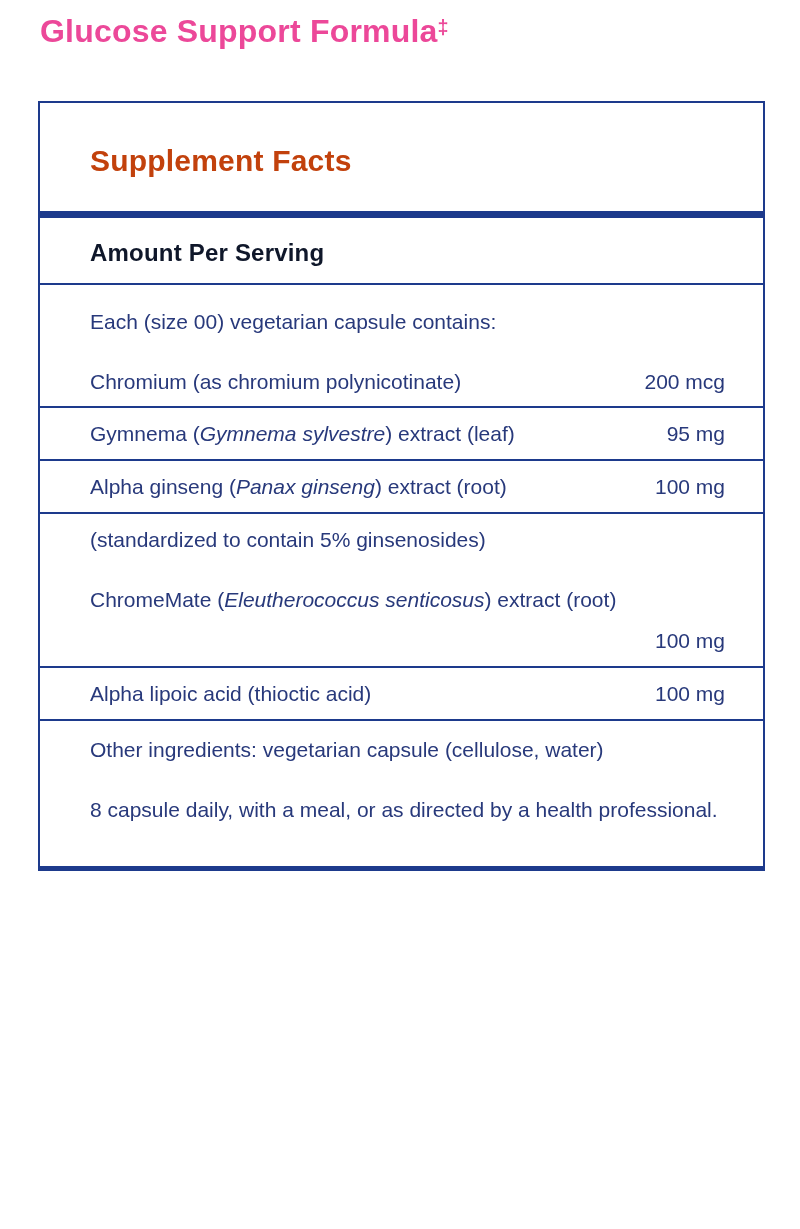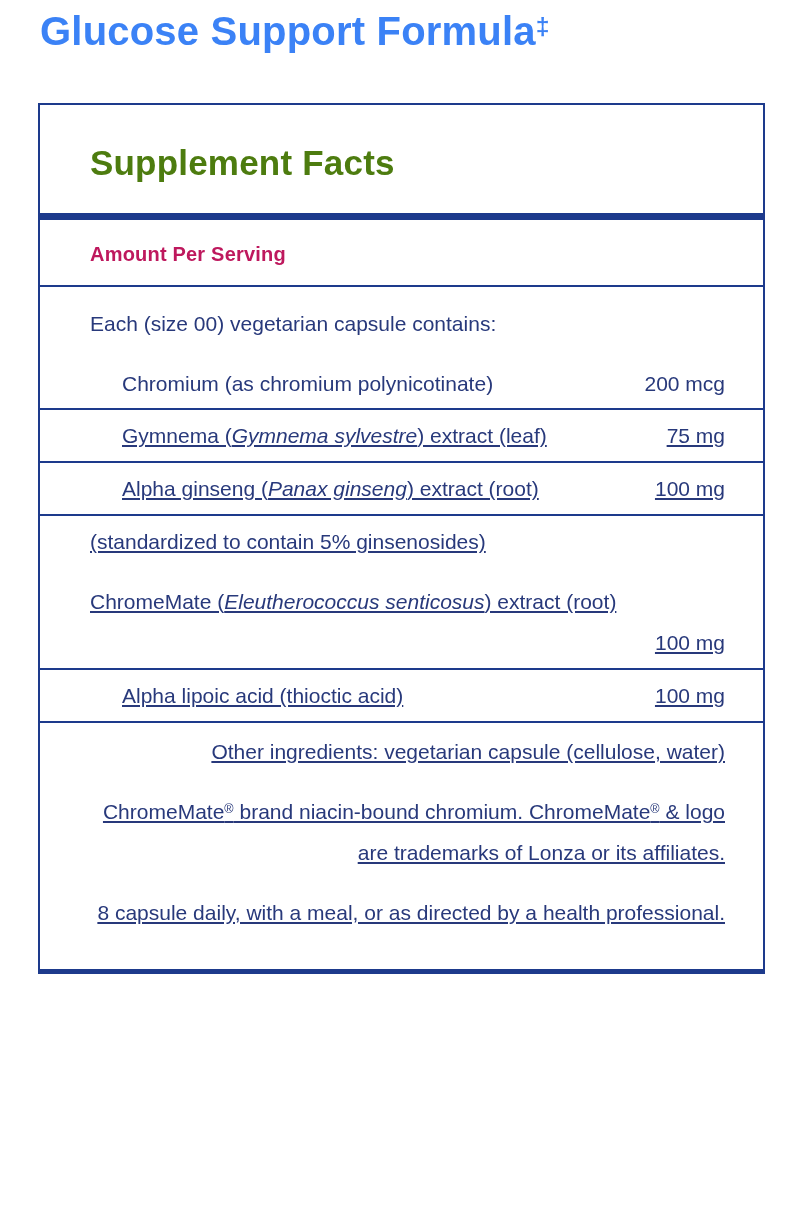--- a/index.html
+++ b/index.html
@@ -9,85 +9,82 @@
   }
   body {
     width: 800px;
     height: 1229px;
     font-family: "Liberation Sans", sans-serif;
     color: #28397b;
     overflow: hidden;
   }
   .page-title {
     margin: 12px 40px 0 40px;
-    font-size: 40px;
+    font-size: 32px;
     line-height: 38px;
     font-weight: 700;
-    color: #3b82f6;
+    color: #ec4899;
     letter-spacing: 0.2px;
   }
   .page-title .title-sup {
     font-size: 0.62em;
     position: relative;
     top: -0.42em;
     font-weight: 700;
   }
   .facts-box {
     margin: 47px 35px 0 38px;
     border: 2px solid #1d3a8c;
     border-bottom-width: 5px;
     background: #ffffff;
   }
   .sf-heading {
-    font-size: 35px;
+    font-size: 30px;
     line-height: 36px;
     font-weight: 700;
-    color: #4d7c0f;
+    color: #c2410c;
     padding: 40px 38px 32px 50px;
     letter-spacing: 0.2px;
   }
   .thick-rule {
     height: 7px;
     background: #1d3a8c;
   }
   .aps {
-    font-size: 20px;
+    font-size: 24px;
     line-height: 23px;
     font-weight: 700;
-    color: #be185d;
+    color: #0f172a;
     padding: 23px 38px 19px 50px;
     border-bottom: 2px solid #1d3a8c;
     letter-spacing: 0.2px;
   }
   .cell {
     padding: 5px 38px 5px 50px;
     font-size: 21px;
     line-height: 41px;
   }
   .cell + .cell {
     border-top: 2px solid #1d3a8c;
-    text-decoration: underline;
   }
   .cell:first-child {
     padding-top: 16px;
     padding-bottom: 4px;
   }
   .cell:last-child {
     padding-top: 8px;
     padding-bottom: 36px;
-    text-align: right;
   }
   .para { margin: 0; }
   .para + .para { margin-top: 19px; }
   .row {
     display: flex;
     justify-content: space-between;
     align-items: flex-end;
     gap: 14px;
-    margin-left: 32px;
   }
   .row .amt {
     flex: none;
     white-space: nowrap;
     text-align: right;
   }
   .amount-line {
     text-align: right;
   }
   .it { font-style: italic; }
@@ -111,21 +108,21 @@
       <div class="cell">
         <div class="para"><span class="name"><span>Each (size 00) vegetarian capsule contains:</span></span></div>
         <div class="para row">
           <span class="name"><span>Chromium (as chromium polynicotinate)</span></span>
           <span class="amt">200 mcg</span>
         </div>
       </div>
       <div class="cell">
         <div class="para row">
           <span class="name"><span>Gymnema (</span><span class="it">Gymnema sylvestre</span><span>) extract (leaf)</span></span>
-          <span class="amt">75 mg</span>
+          <span class="amt">95 mg</span>
         </div>
       </div>
       <div class="cell">
         <div class="para row">
           <span class="name"><span>Alpha ginseng (</span><span class="it">Panax ginseng</span><span>) extract (root)</span></span>
           <span class="amt">100 mg</span>
         </div>
       </div>
       <div class="cell">
         <div class="para"><span class="name"><span>(standardized to contain 5% ginsenosides)</span></span></div>
@@ -133,17 +130,16 @@
         <div class="amount-line">100 mg</div>
       </div>
       <div class="cell">
         <div class="para row">
           <span class="name"><span>Alpha lipoic acid (thioctic acid)</span></span>
           <span class="amt">100 mg</span>
         </div>
       </div>
       <div class="cell">
         <div class="para"><span class="name"><span>Other ingredients: vegetarian capsule (cellulose, water)</span></span></div>
-        <div class="para"><span class="name"><span>ChromeMate</span><span class="sup">®</span><span> brand niacin-bound chromium. ChromeMate</span><span class="sup">®</span><span> &amp; logo are trademarks of Lonza or its affiliates.</span></span></div>
         <div class="para"><span class="name"><span>8 capsule daily, with a meal, or as directed by a health professional.</span></span></div>
       </div>
     </div>
 </div>
 
 </body></html>

